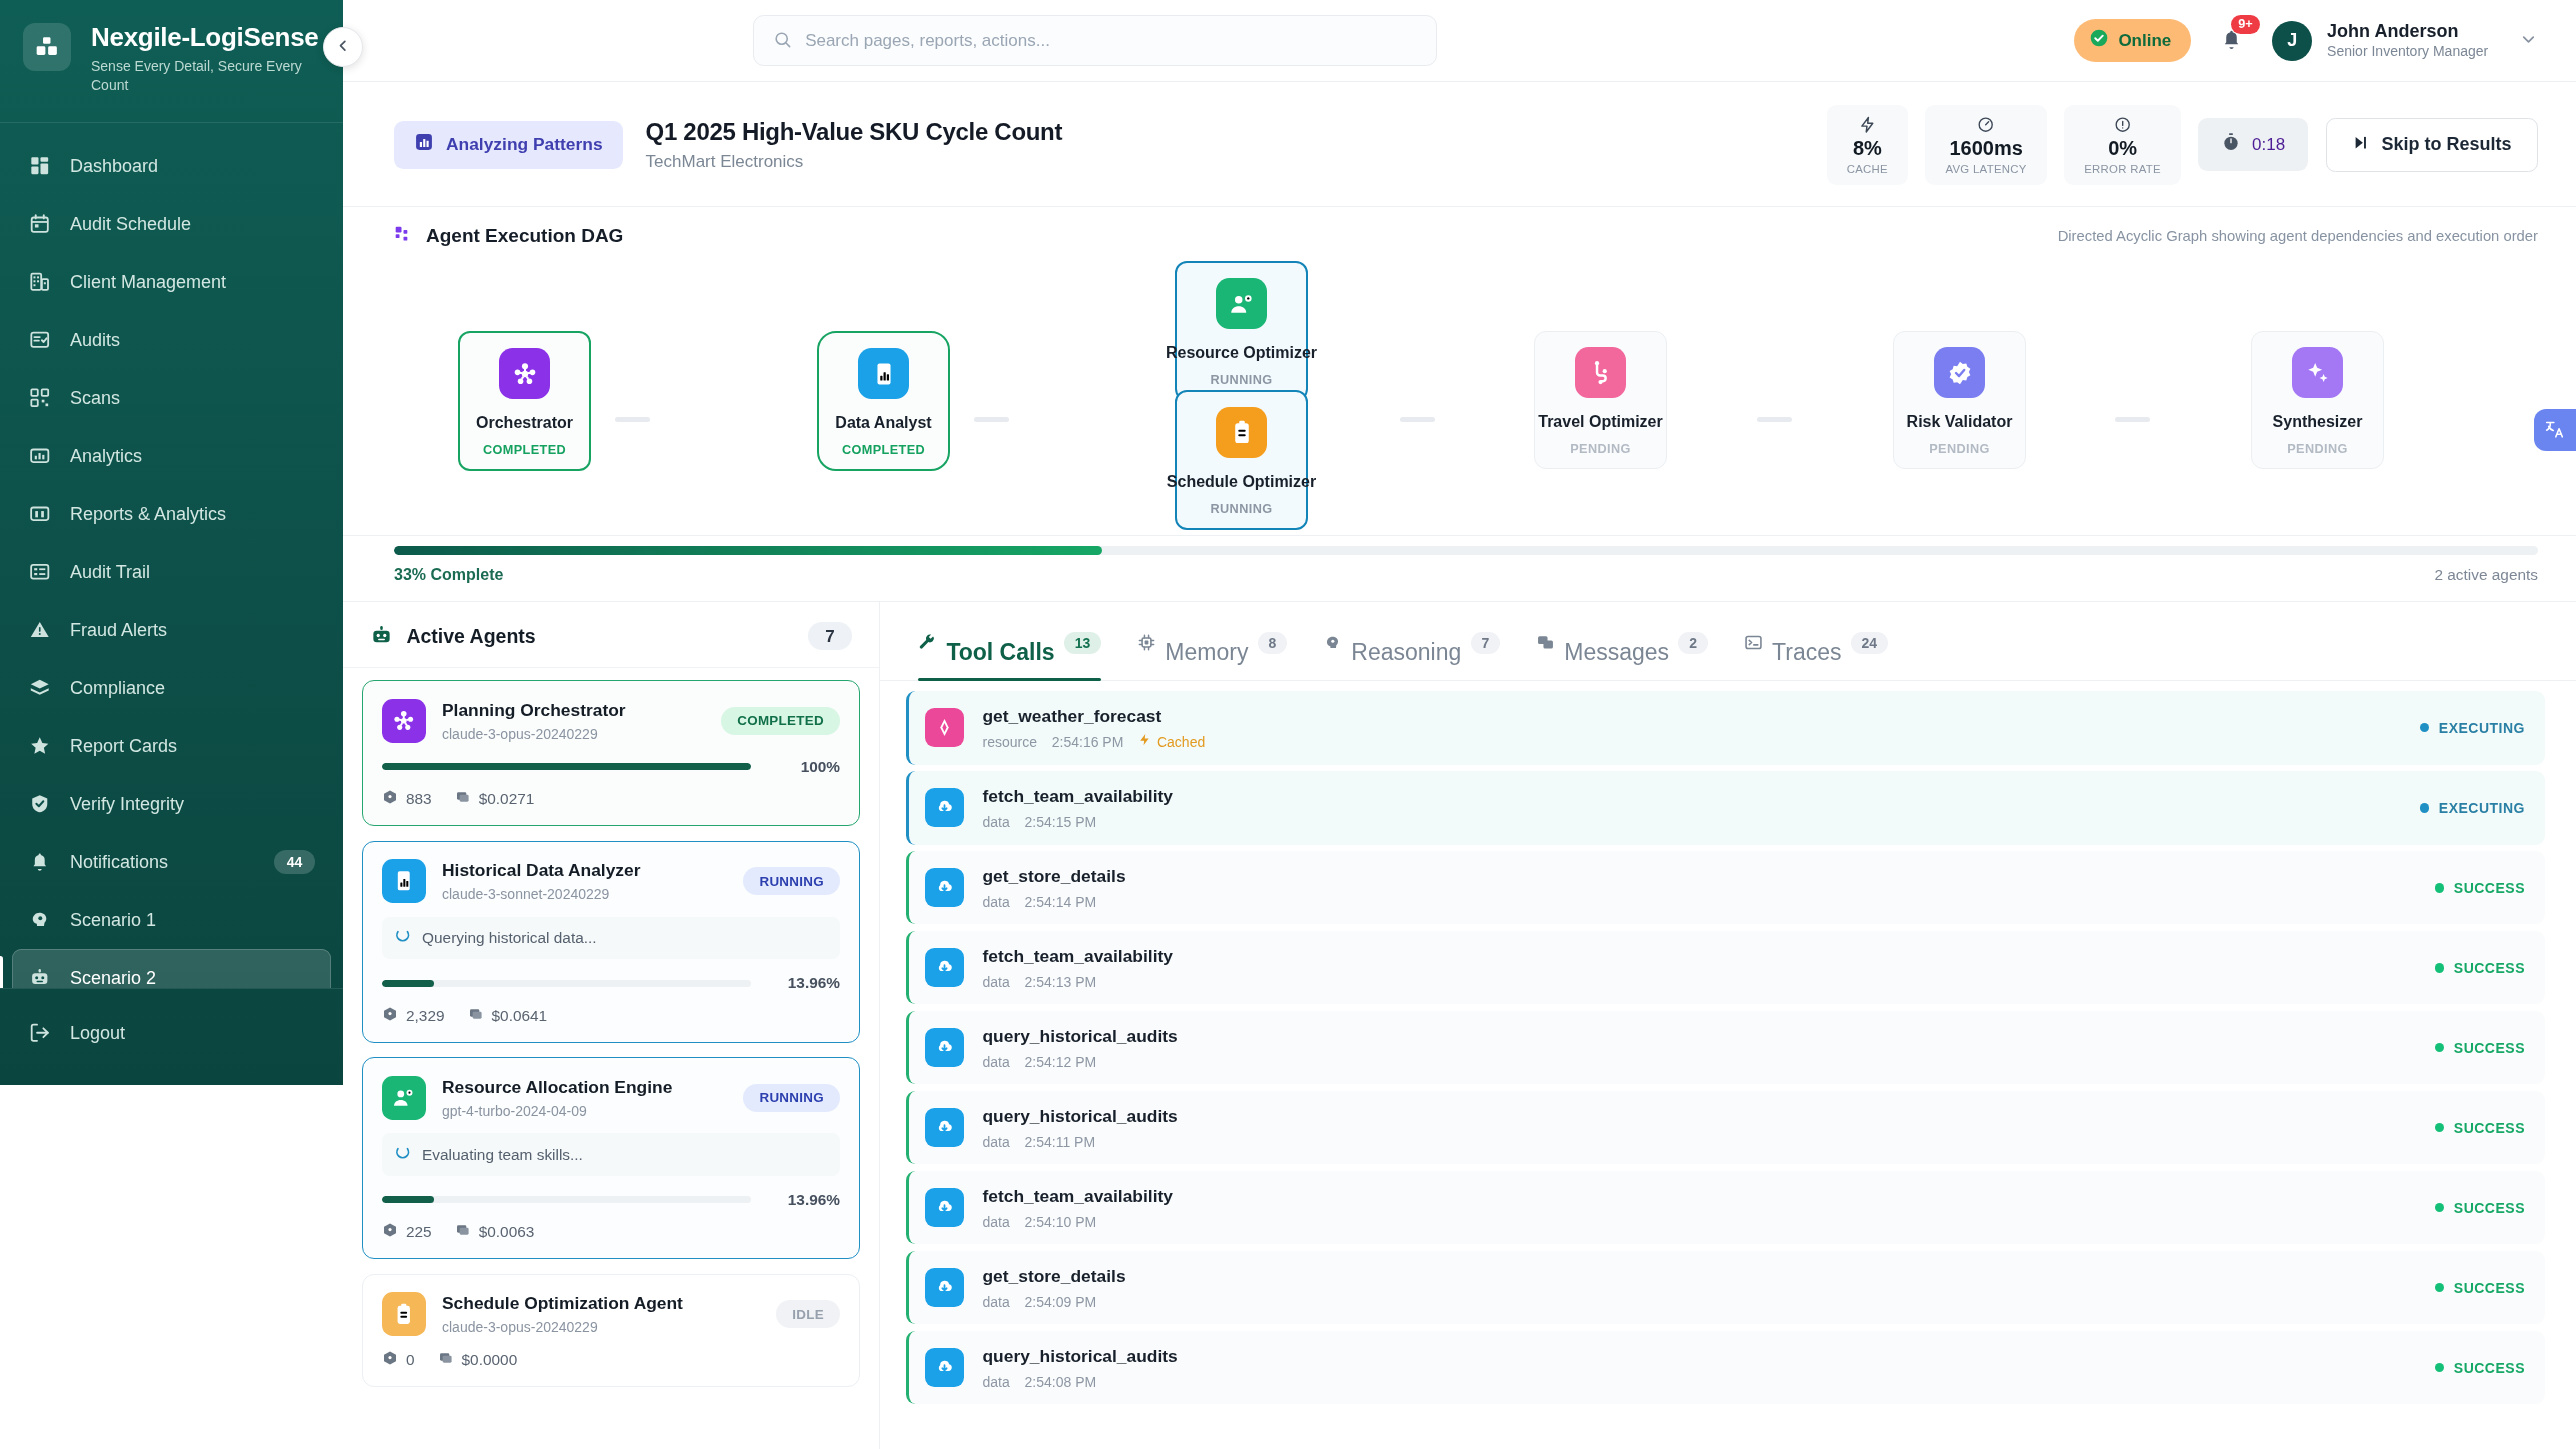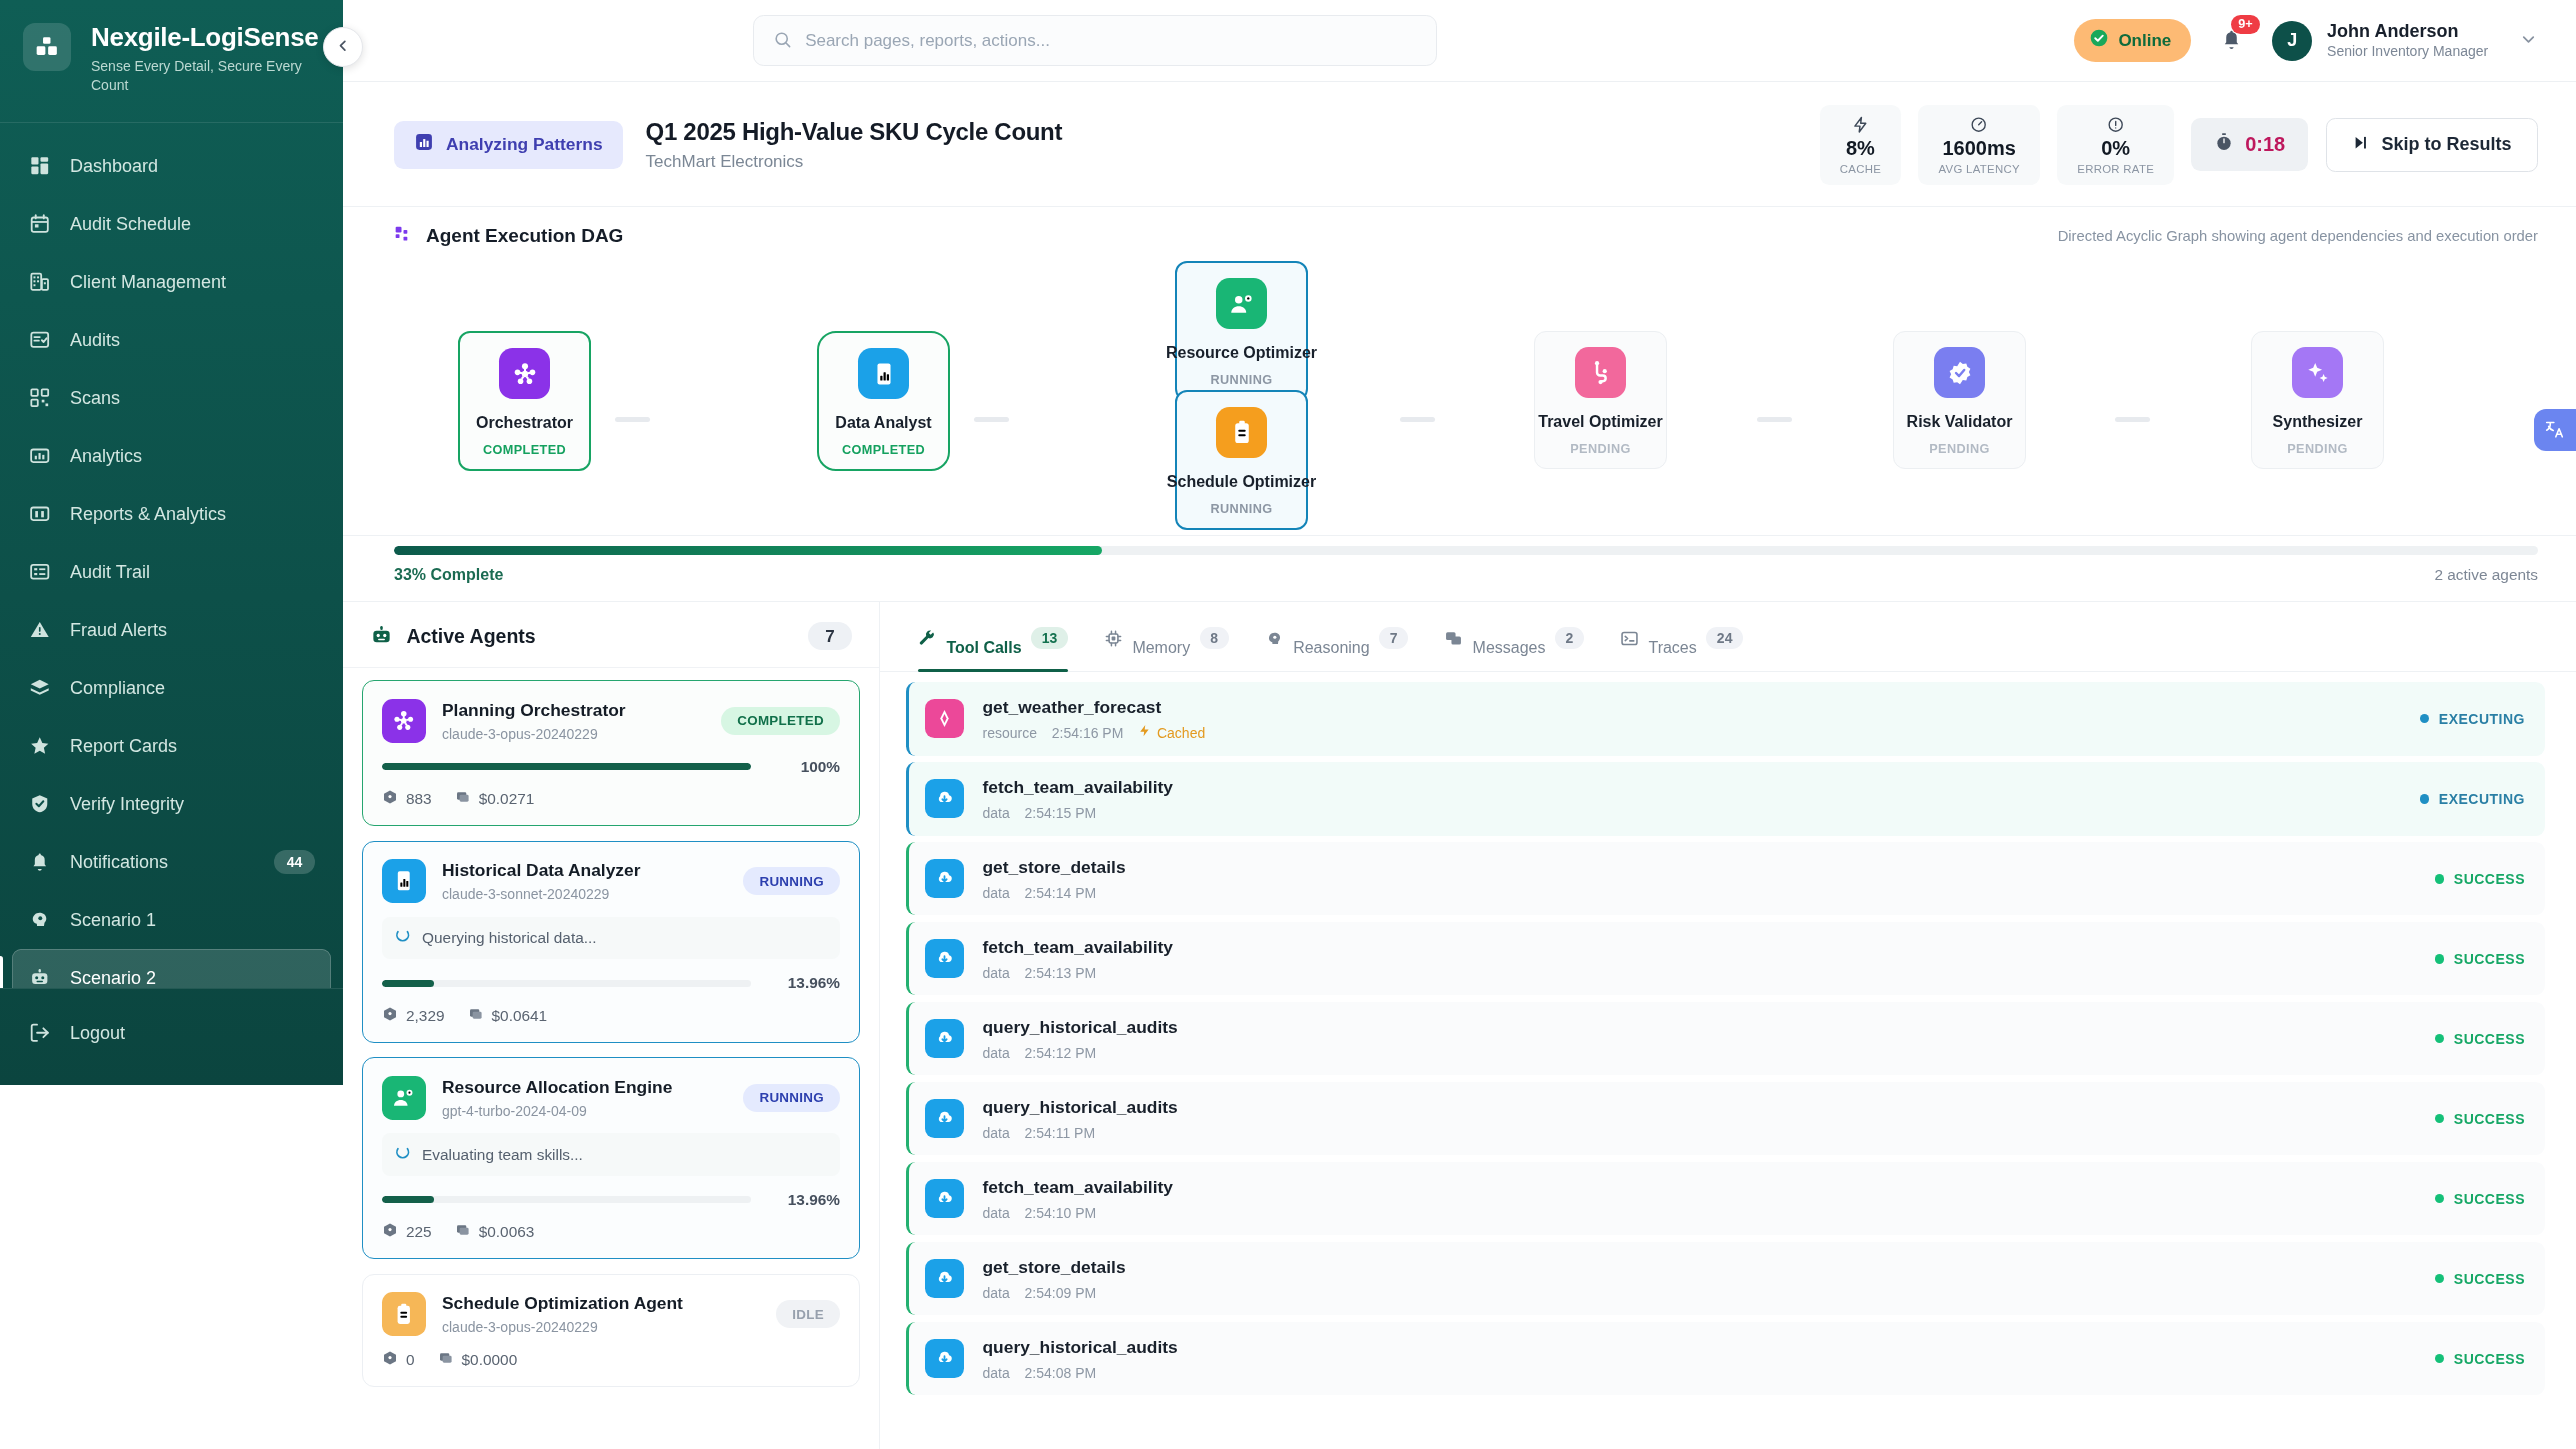--- a/index.html
+++ b/index.html
@@ -109,21 +109,21 @@
   .metrics { margin-left:auto; display:flex; align-items:center; gap: 17.4px; }
   .metric {
     background:#f7f9fa; border-radius: 9.4px; padding: 9.4px 20px; text-align:center; min-width: 79px;
   }
   .metric .mi { height: 20px; display:flex; align-items:center; justify-content:center; }
   .metric .mv { font-size: 20px; font-weight: 700; color:#121a24; margin-top: 2.7px; }
   .metric .ml { font-size: 11.4px; color:#8b95a3; letter-spacing: 0.3px; margin-top: 3.4px; }
   .timer {
     background:#eef1f4; border-radius: 9.4px; padding: 14px 23px; display:flex; align-items:center; gap:10.7px;
   }
-  .timer span { font-size: 20px; font-weight: 700; color:#be185d; }
+  .timer span { font-size: 17px; font-weight: 400; color:#4c1d95; }
   .skip-btn {
     border: 0.7px solid #dfe3e8; border-radius: 9.4px; background:#fff;
     padding: 14.8px 25.5px; display:flex; align-items:center; gap: 12px; cursor:pointer;
   }
   .skip-btn span { font-size: 18px; font-weight: 600; color:#1d2836; }
 
   
   .dag-panel { background:#ffffff; border-bottom:0.7px solid #eef1f4; padding: 17.4px 38px 0 51px; position:relative; }
   .dag-head { display:flex; align-items:center; gap: 12px; }
   .dag-title { font-size: 19px; font-weight: 700; color:#151d28; }
@@ -187,21 +187,21 @@
   .agent-prog .track { flex: 1 1 auto; height: 6.7px; background:#eef1f3; border-radius: 4px; overflow:hidden; }
   .agent-prog .fill { height:100%; background:#13604a; border-radius:4px; }
   .agent-prog .val { font-size: 15.4px; font-weight: 600; color:#46505e; min-width: 74px; text-align:right; }
   .agent-stats { display:flex; align-items:center; gap: 23px; margin-top: 13.4px; }
   .agent-stats .s { display:flex; align-items:center; gap: 8px; font-size: 15.4px; color:#5a6471; }
 
   
   .tools-col { flex: 1 1 auto; display:flex; flex-direction:column; min-width:0; background:#ffffff; }
   .tabs { display:flex; align-items:center; gap: 36px; padding: 17.4px 38px 0 38px; border-bottom: 0.7px solid #eef1f4; }
   .tab { display:flex; align-items:center; gap: 9.4px; padding-bottom: 14.8px; cursor:pointer; position:relative; }
-  .tab .tl { font-size: 16px; color:#7b8694; font-weight: 500; margin-top: 19px; }
+  .tab .tl { font-size: 23px; color:#7b8694; font-weight: 500; margin-top: 19px; }
   .tab .tc { background:#f0f2f6; color:#6e7886; font-size: 14px; font-weight: 600; border-radius: 670px; padding: 4px 10.7px; line-height:1; }
   .tab.active .tl { color:#0f6048; font-weight: 700; }
   .tab.active .tc { background:#dff0e8; color:#14714f; }
   .tab.active::after { content:""; position:absolute; left:0; right:0; bottom:-0.7px; height: 2.7px; background:#0f6048; border-radius: 2px; }
   .calls { padding: 9.4px 31px 0 25.5px; overflow:hidden; }
   .call-row {
     display:flex; align-items:center; gap: 19px; border-radius: 9.4px;
     padding: 14.8px 20px 14.8px 16px; margin-bottom: 6.7px; border-left: 3.4px solid transparent;
   }
   .call-row.executing { background:#f2fbf9; border-left-color:#1f8fc4; }

